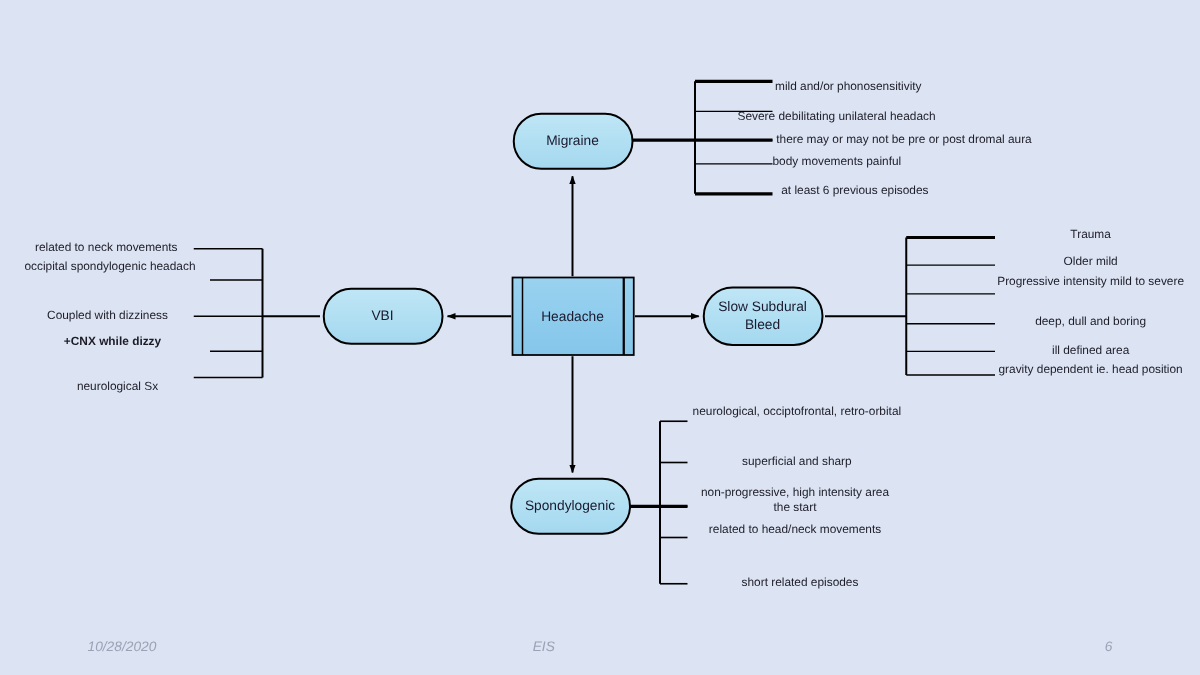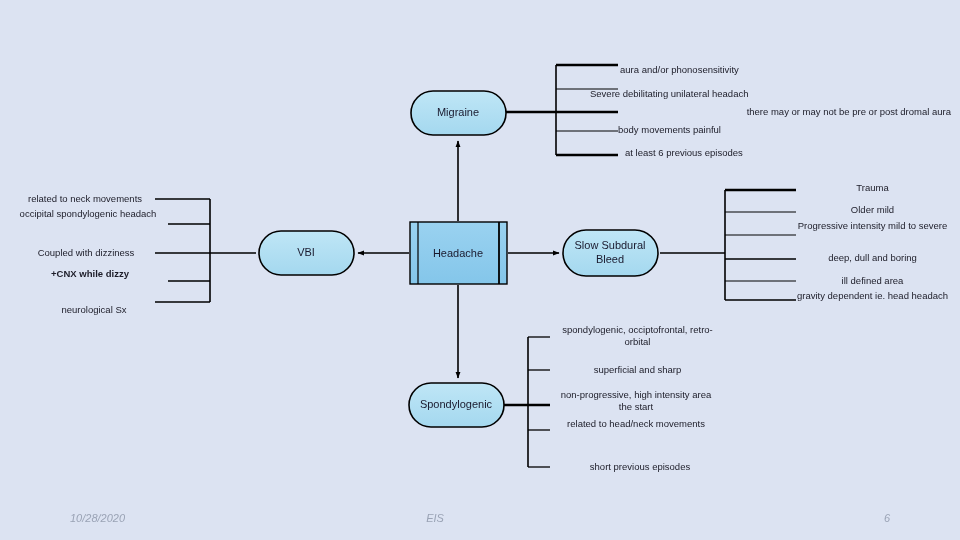--- a/index.html
+++ b/index.html
@@ -143,42 +143,42 @@
       <text class="node-label" x="610" y="246">Slow Subdural</text>
       <text class="node-label" x="610" y="260">Bleed</text>
     </g>
 
     <g>
       <rect x="409" y="383" width="95" height="44" rx="22" ry="22" fill="url(#nodeGrad)" stroke="#000" stroke-width="1.6"></rect>
       <text class="node-label" x="456" y="405">Spondylogenic</text>
     </g>
   </svg>
 
-  <div class="sym-text" style="left:620px; top:64px; width:320px; text-align:left;">aura and/or phonosensitivity</div>
+  <div class="sym-text" style="left:620px; top:64px; width:320px; text-align:left;">mild and/or phonosensitivity</div>
   <div class="sym-text" style="left:590px; top:88px; width:320px; text-align:left;">Severe debilitating unilateral headach</div>
-  <div class="sym-text" style="left:597px; top:106px; width:330px; text-align:right;padding-left:24px;">there may or may not be pre or post dromal aura</div>
+  <div class="sym-text" style="left:597px; top:106px; width:330px; text-align:left;padding-left:24px;">there may or may not be pre or post dromal aura</div>
   <div class="sym-text" style="left:618px; top:124px; width:320px; text-align:left;">body movements painful</div>
   <div class="sym-text" style="left:625px; top:147px; width:320px; text-align:left;">at least 6 previous episodes</div>
 
   <div class="sym-text" style="left:10px; top:193px; width:150px; text-align:center;">related to neck movements</div>
   <div class="sym-text" style="left:18px; top:208px; width:140px; text-align:center;">occipital spondylogenic headach</div>
   <div class="sym-text" style="left:16px; top:247px; width:140px; text-align:center;">Coupled with dizziness</div>
   <div class="sym-text" style="left:20px; top:268px; width:140px; text-align:center;font-weight:bold;">+CNX while dizzy</div>
   <div class="sym-text" style="left:24px; top:304px; width:140px; text-align:center;">neurological Sx</div>
 
   <div class="sym-text" style="left:800px; top:182px; width:145px; text-align:center;">Trauma</div>
   <div class="sym-text" style="left:800px; top:204px; width:145px; text-align:center;">Older mild</div>
   <div class="sym-text" style="left:790px; top:220px; width:165px; text-align:center;">Progressive intensity mild to severe</div>
   <div class="sym-text" style="left:800px; top:252px; width:145px; text-align:center;">deep, dull and boring</div>
   <div class="sym-text" style="left:800px; top:275px; width:145px; ">ill defined area</div>
-  <div class="sym-text" style="left:795px; top:290px; width:155px; text-align:center;">gravity dependent ie. head headach</div>
+  <div class="sym-text" style="left:795px; top:290px; width:155px; text-align:center;">gravity dependent ie. head position</div>
 
-  <div class="sym-text" style="left:550px; top:324px; width:175px; text-align:center;">spondylogenic, occiptofrontal, retro-orbital</div>
+  <div class="sym-text" style="left:550px; top:324px; width:175px; text-align:center;">neurological, occiptofrontal, retro-orbital</div>
   <div class="sym-text" style="left:550px; top:364px; width:175px; text-align:center;">superficial and sharp</div>
   <div class="sym-text" style="left:556px; top:389px; width:160px; text-align:center;">non-progressive, high intensity area the start</div>
   <div class="sym-text" style="left:556px; top:418px; width:160px; text-align:center;">related to head/neck movements</div>
-  <div class="sym-text" style="left:550px; top:461px; width:180px; text-align:center;">short previous episodes</div>
+  <div class="sym-text" style="left:550px; top:461px; width:180px; text-align:center;">short related episodes</div>
 
   <div class="footer-item" id="footer-date">10/28/2020</div>
   <div class="footer-item" id="footer-center">EIS</div>
   <div class="footer-item" id="footer-page">6</div>
 
 </div>
 
 </body></html>

